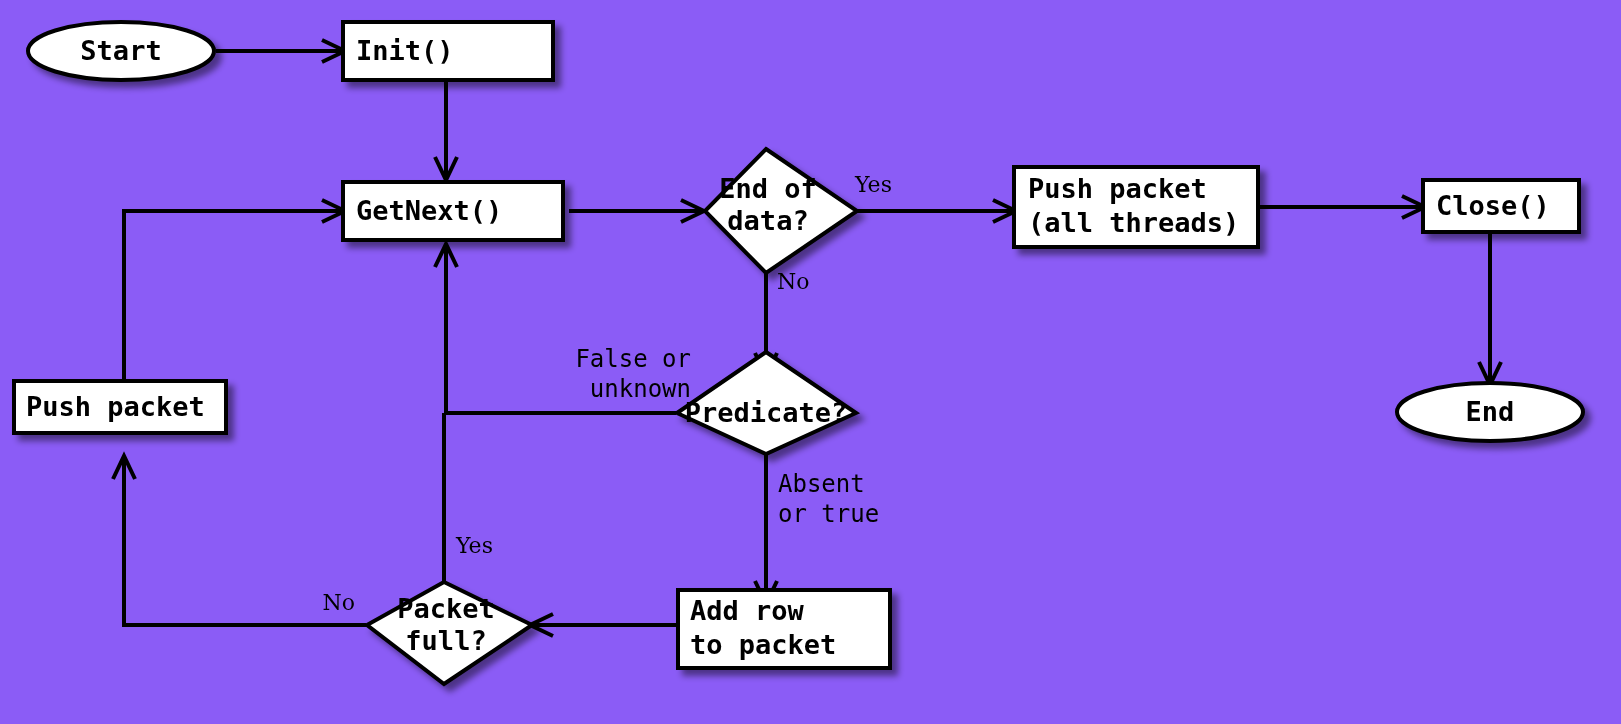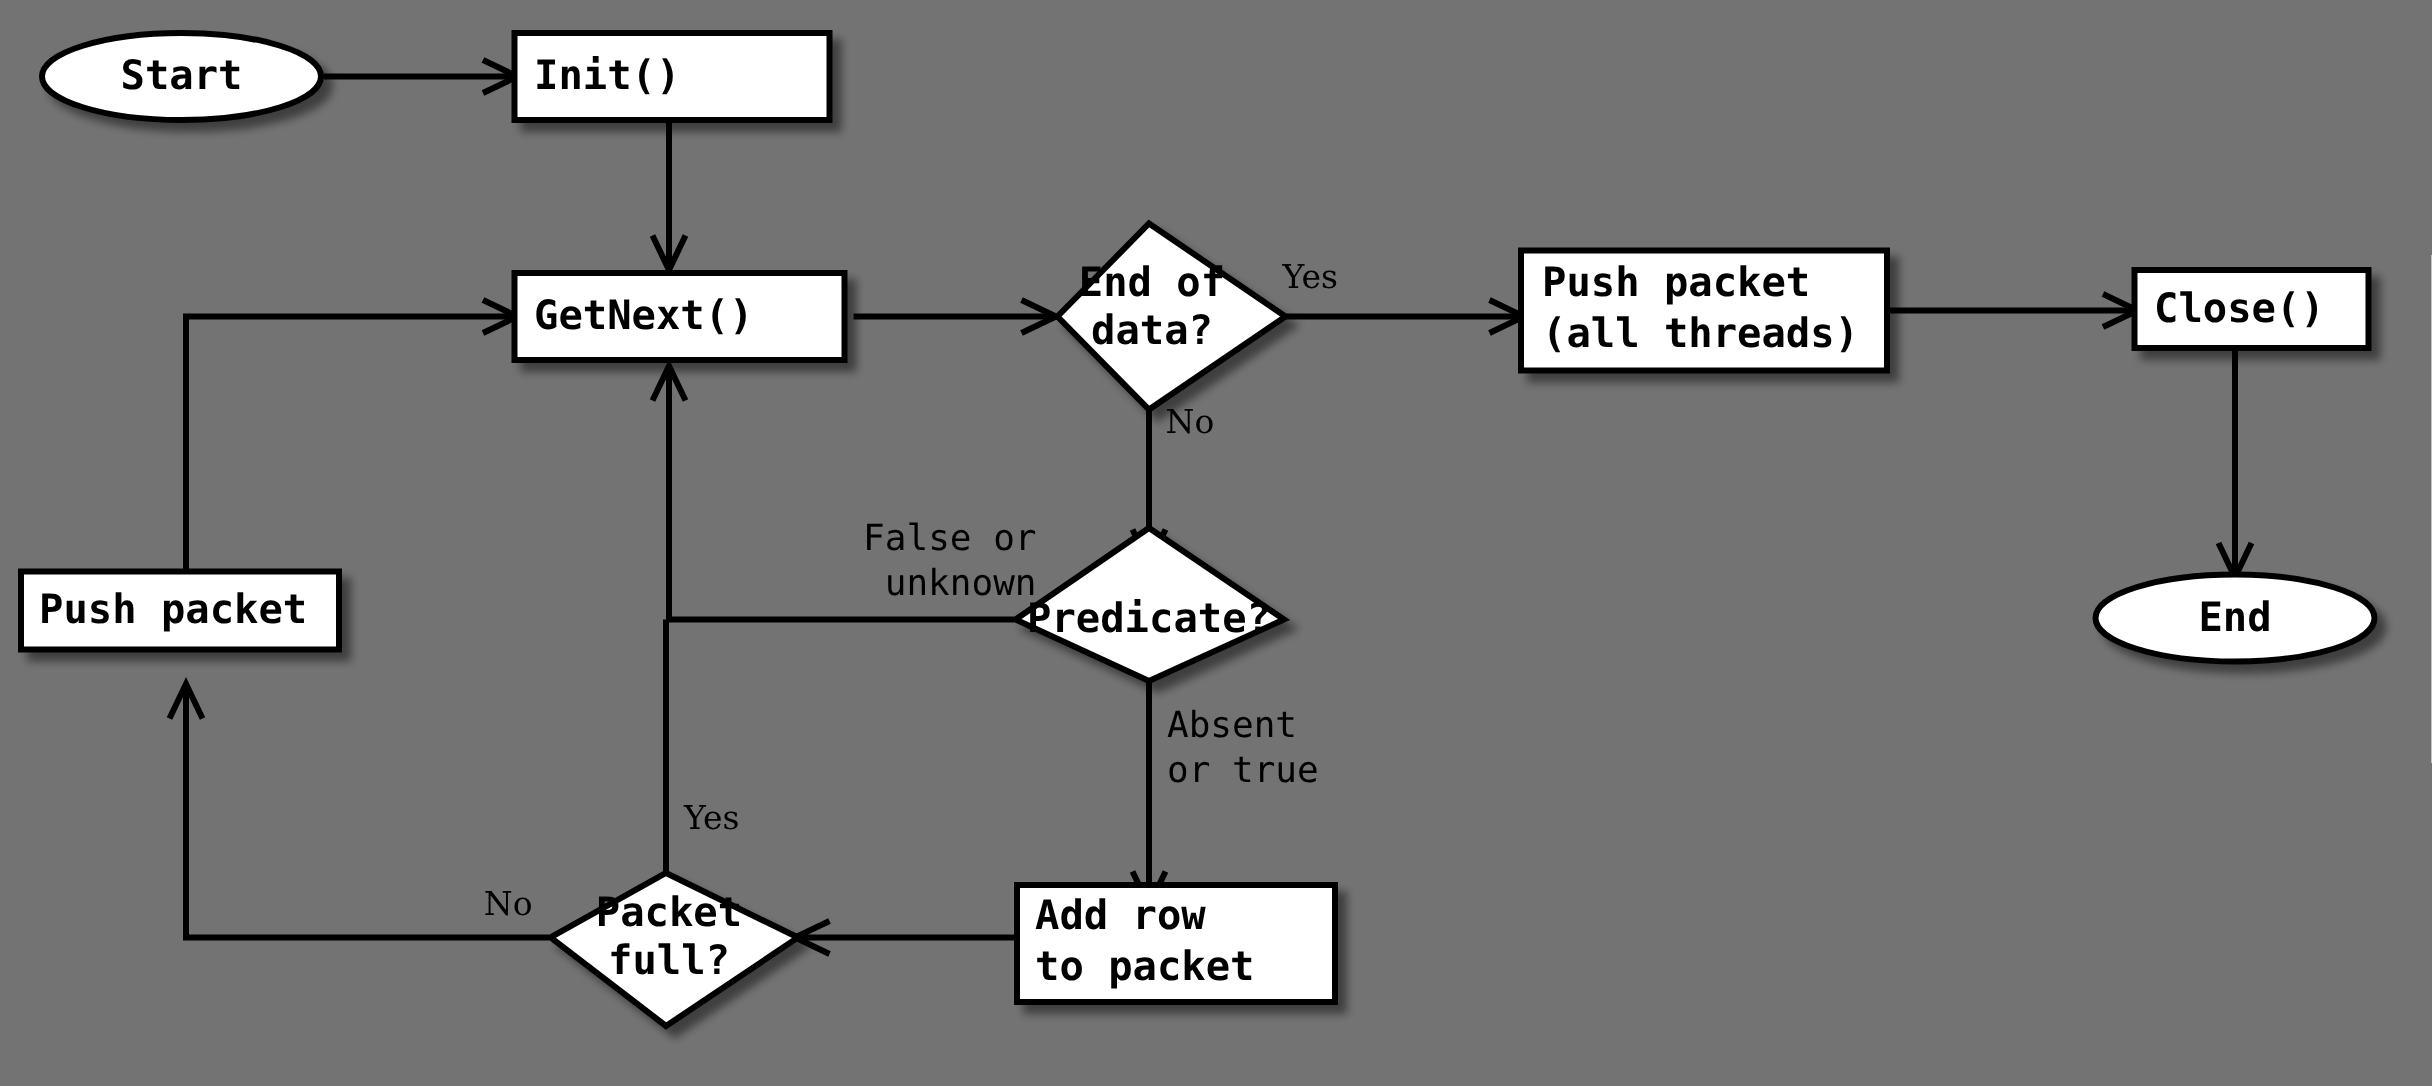--- a/index.html
+++ b/index.html
@@ -4,21 +4,21 @@
 <style>
   html, body {
     margin: 0;
     padding: 0;
     background: #ffffff;
   }
   #canvas {
     position: relative;
     width: 1621px;
     height: 724px;
-    background: #737373;
+    background: #8b5cf6;
     overflow: hidden;
     font-family: "DejaVu Sans Mono", monospace;
   }
   svg#flow {
     display: block;
     width: 1621px;
     height: 724px;
   }
   .node-shape {
     stroke: #000000;

